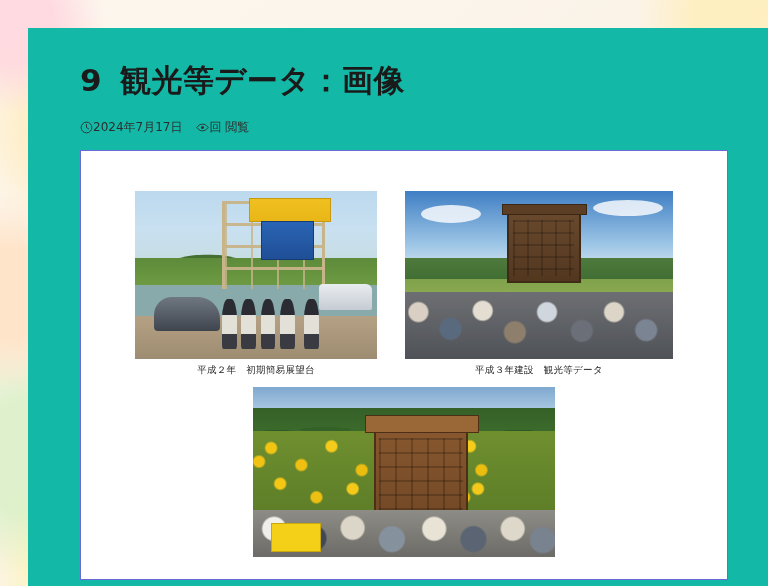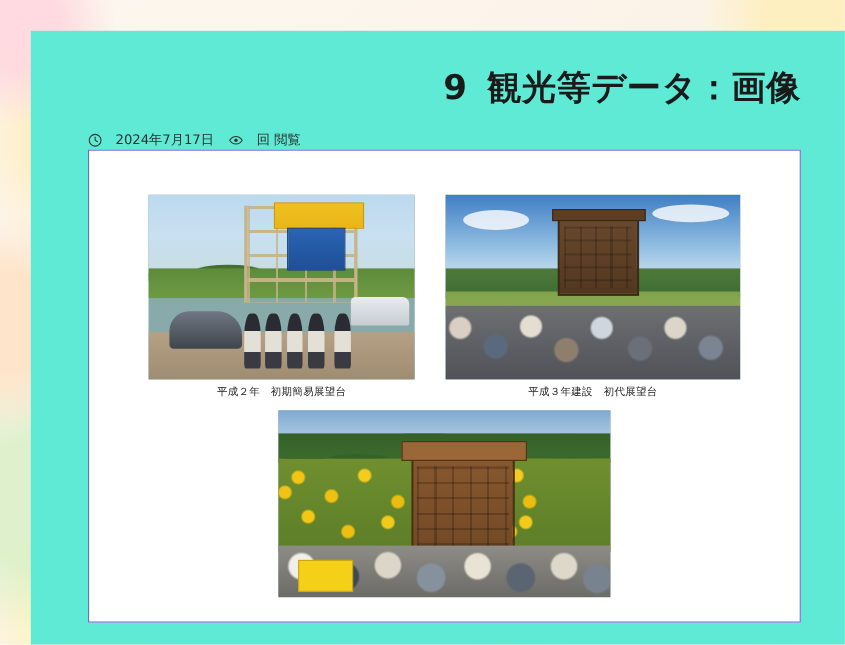--- a/index.html
+++ b/index.html
@@ -33,23 +33,22 @@
       linear-gradient(135deg, #fdf7ef 0%, #fbf3e8 50%, #fdf6ee 100%);
   }
 
   
   .sheet {
     position: absolute;
     left: 28px;
     top: 28px;
     width: 740px;
     height: 558px;
-    background: #5eead4;
+    background: #14b8a6;
     overflow: hidden;
-    text-align: right;
   }
 
   .content {
     padding: 34px 40px 0 52px;
   }
 
   .page-title {
     font-size: 31px;
     font-weight: bold;
     color: #1a1a1a;
@@ -67,36 +66,37 @@
     align-items: center;
     margin-top: 20px;
     font-size: 12px;
     color: #2d2d2d;
     gap: 4px;
     font-family: "DejaVu Sans", "Liberation Sans", sans-serif;
   }
   .meta-item {
     display: flex;
     align-items: center;
-    gap: 12px;
+    gap: 0;
     margin-right: 10px;
     white-space: nowrap;
   }
   .meta-icon {
     display: inline-block;
     width: 13px;
     height: 13px;
     flex: 0 0 13px;
     line-height: 1;
     color: #333;
   }
   .meta-icon svg { display: block; }
 
   
   .figure-frame {
+    margin-top: 14px;
     border: 1px solid #6b6bd6;
     height: 430px;
     box-sizing: border-box;
     padding: 40px 20px 0 20px;
     background: #fff;
     position: relative;
     overflow: hidden;
   }
 
   .fig-row {
@@ -366,21 +366,21 @@
         <figure class="fig" style="margin:0;">
           <div class="photo p2">
             <div class="sky"></div>
             <div class="cloud" style="left:6%;top:8%;width:60px;height:18px;"></div>
             <div class="cloud" style="left:70%;top:5%;width:70px;height:16px;"></div>
             <div class="hills"></div>
             <div class="field"></div>
             <div class="tower"></div>
             <div class="crowd"></div>
           </div>
-          <figcaption class="fig-caption">平成３年建設　初代展望台</figcaption>
+          <figcaption class="fig-caption">平成３年建設　観光等データ</figcaption>
         </figure>
 
       </div>
 
       <div class="fig-row-2">
         <figure class="fig" style="margin:0;">
           <div class="photo p3">
             <div class="sky"></div>
             <div class="forest"></div>
             <div class="sunflowers"></div>

